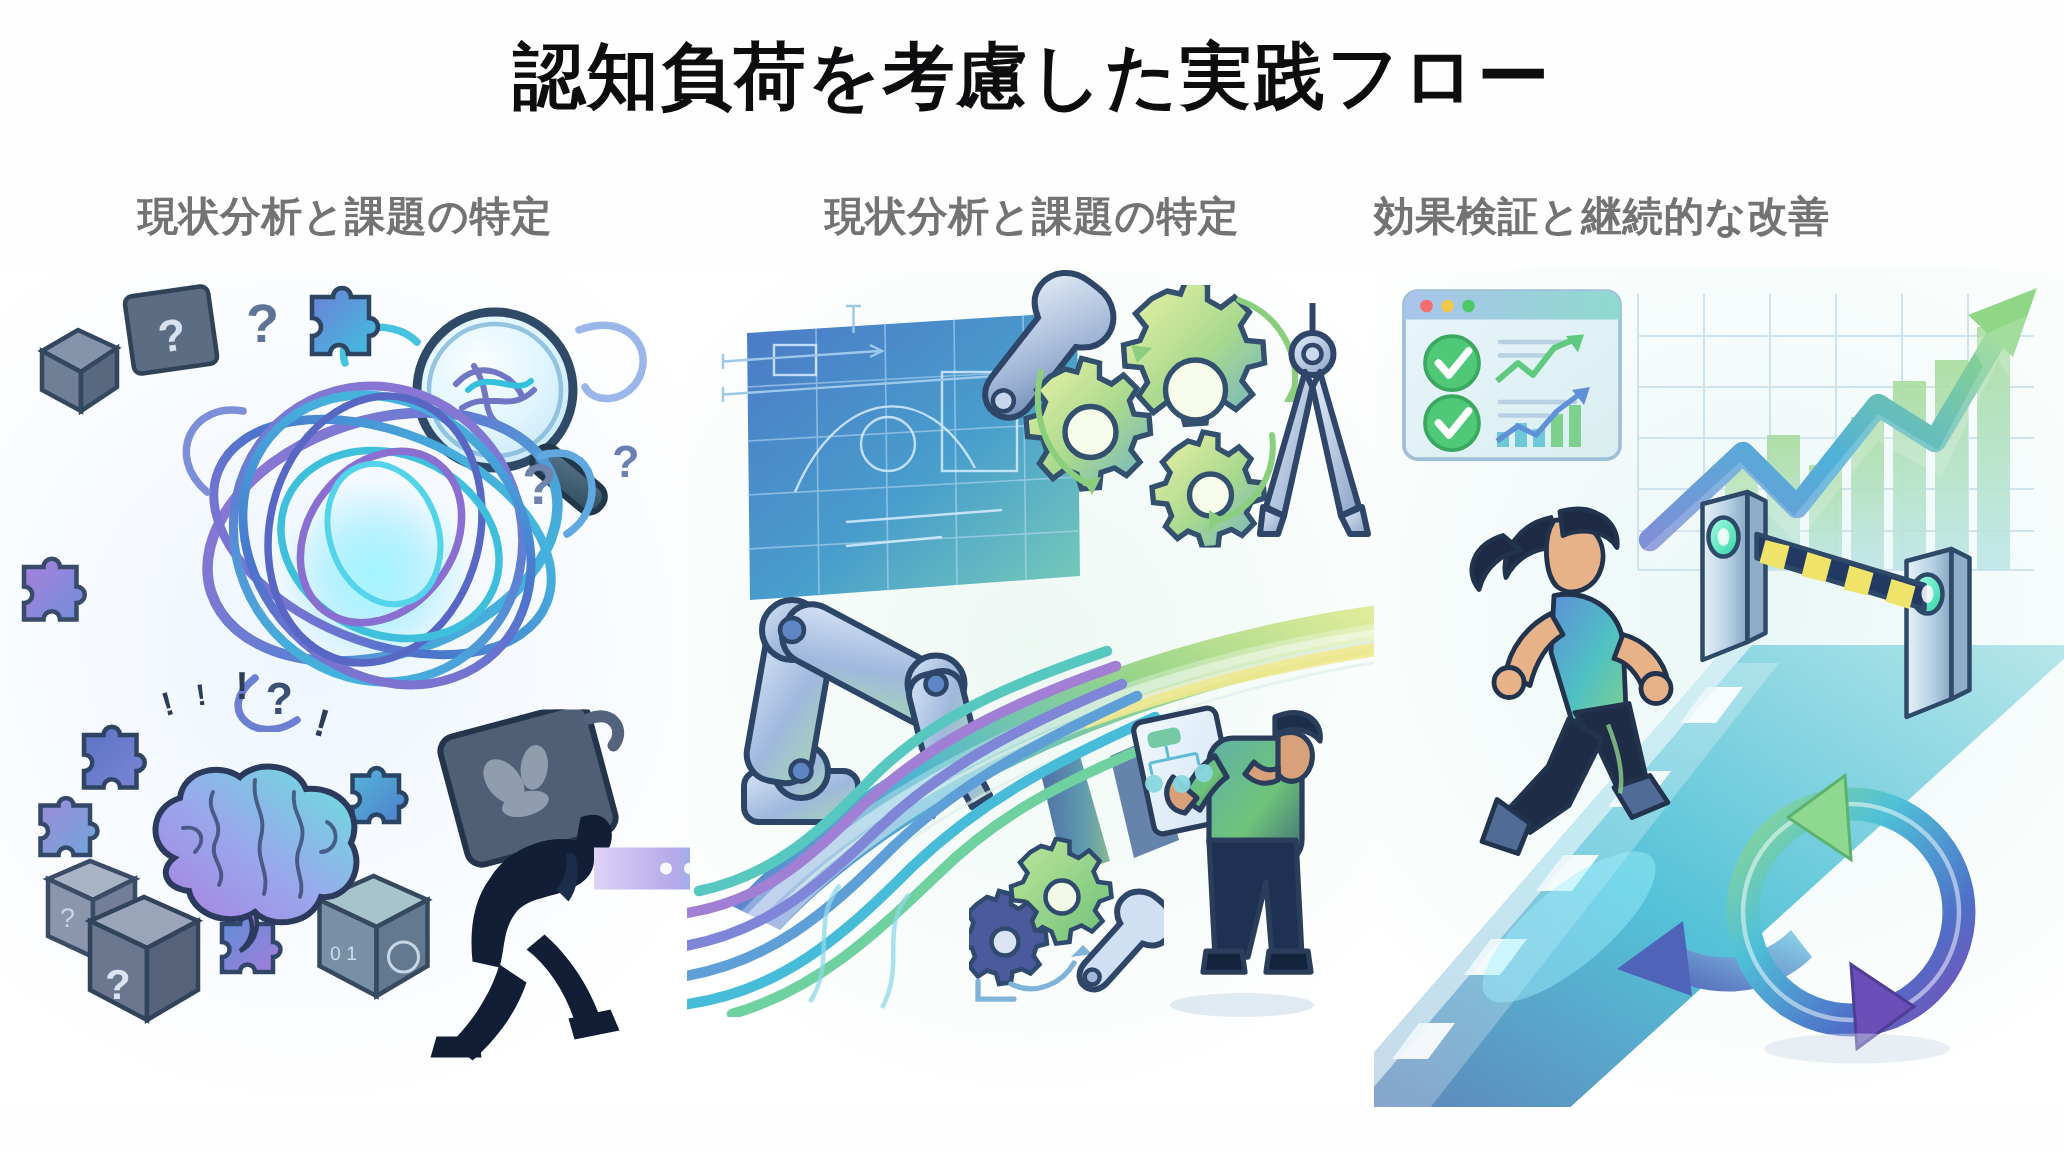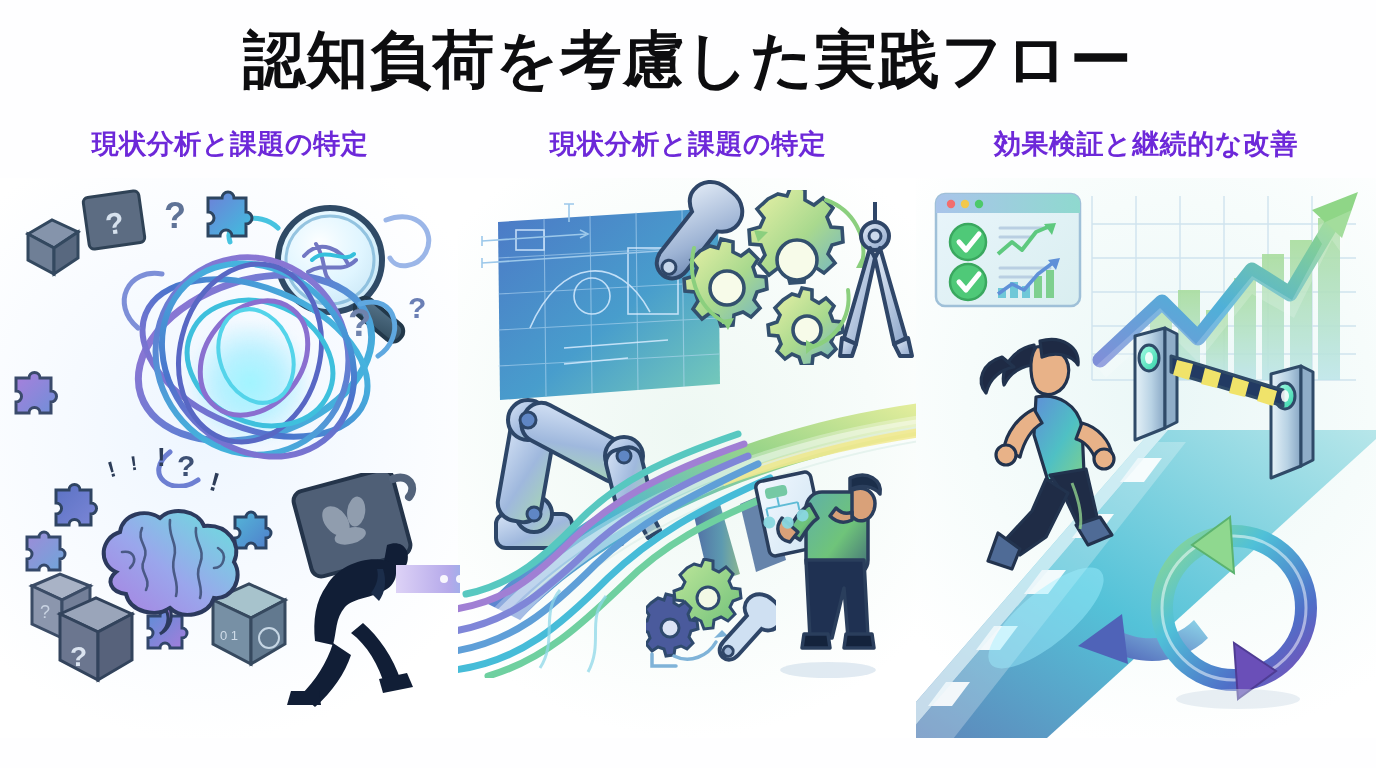--- a/index.html
+++ b/index.html
@@ -7,32 +7,32 @@
   body{
     width:1376px;height:768px;overflow:hidden;
     background:#ffffff;
     font-family:"Liberation Sans","DejaVu Sans",sans-serif;
   }
   .poster{position:relative;width:1376px;height:768px;background:#fefeff;overflow:hidden;}
 
   
   .title{
     position:absolute;left:0;top:24px;width:1376px;text-align:center;
-    font-size:62px;font-weight:bold;color:#0d0d0f;letter-spacing:1px;
+    font-size:48px;font-weight:bold;color:#0d0d0f;letter-spacing:1px;
     line-height:1.15;white-space:nowrap;
   }
 
   
   .heading{
-    position:absolute;top:126px;font-size:27px;font-weight:bold;color:#6d28d9;
+    position:absolute;top:126px;font-size:27px;font-weight:bold;color:#737373;
     white-space:nowrap;letter-spacing:0.5px;
   }
   #h1{left:0;width:460px;text-align:center;}
   #h2{left:458px;width:460px;text-align:center;}
-  #h3{left:916px;width:460px;text-align:center;}
+  #h3{left:916px;width:460px;text-align:left;}
 
   
   .panel{position:absolute;top:178px;height:560px;overflow:hidden;}
   #panel1{left:0;width:460px;}
   #panel2{left:458px;width:460px;}
   #panel3{left:916px;width:460px;}
 
   .p1bg{position:absolute;inset:0;
     background:radial-gradient(circle at 45% 45%, #eef6ff 0%, #f8fbff 45%, #ffffff 78%);}
   .p2bg{position:absolute;inset:0;

